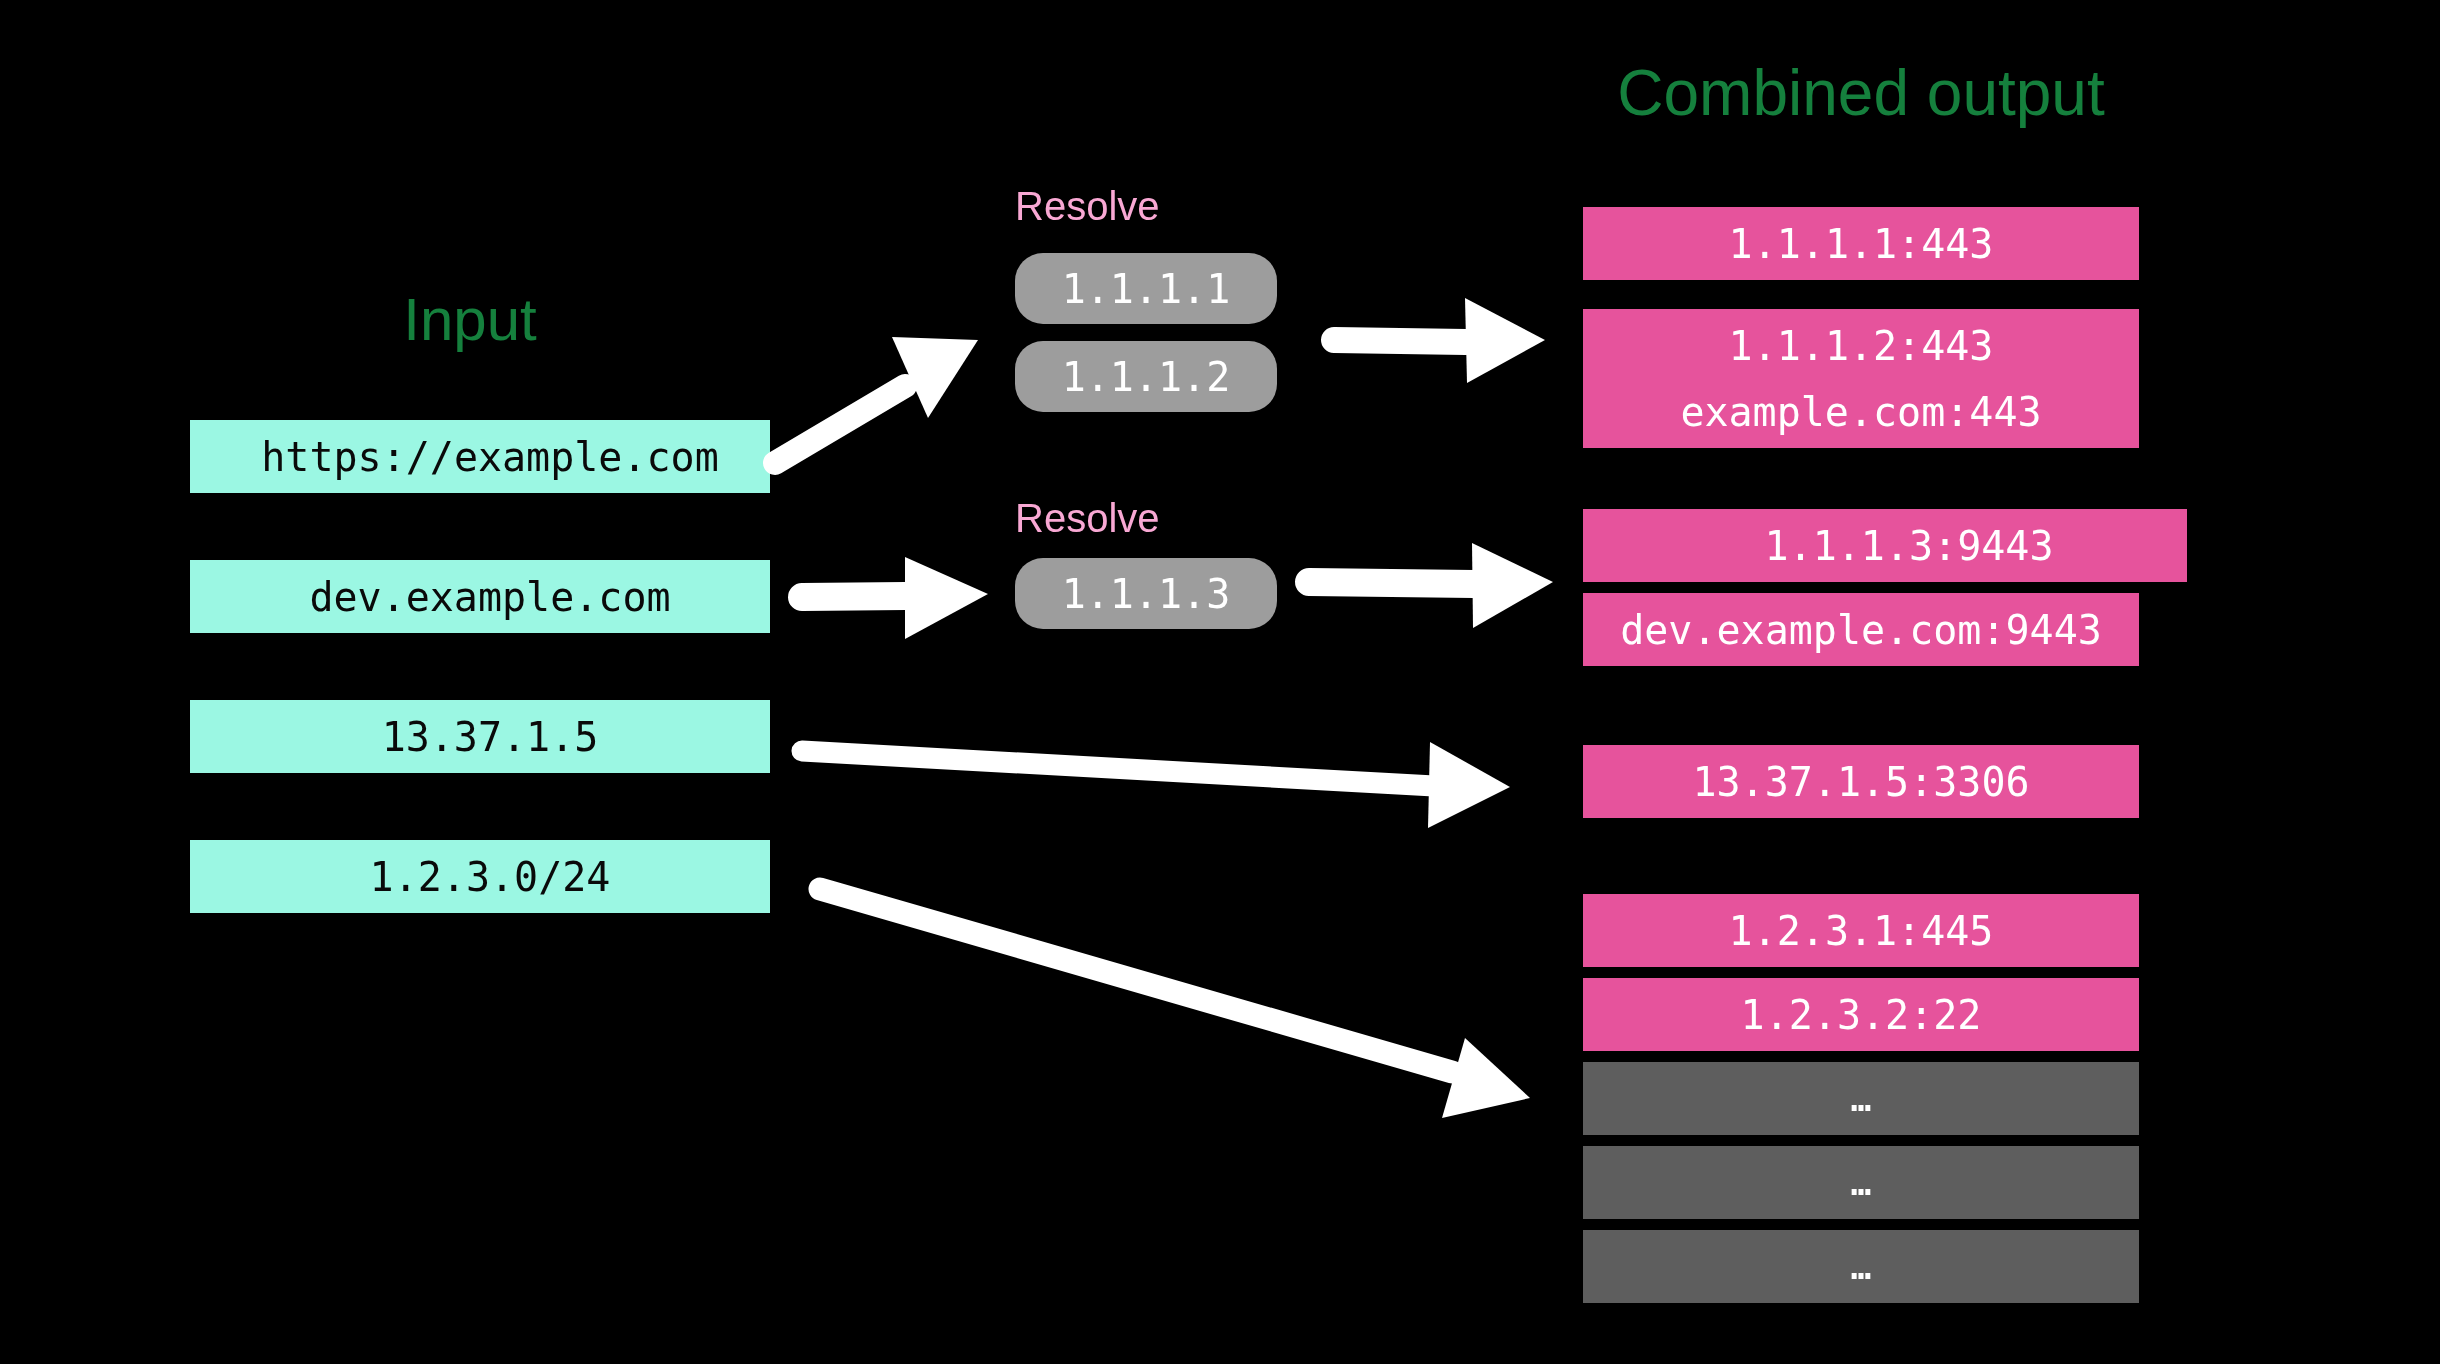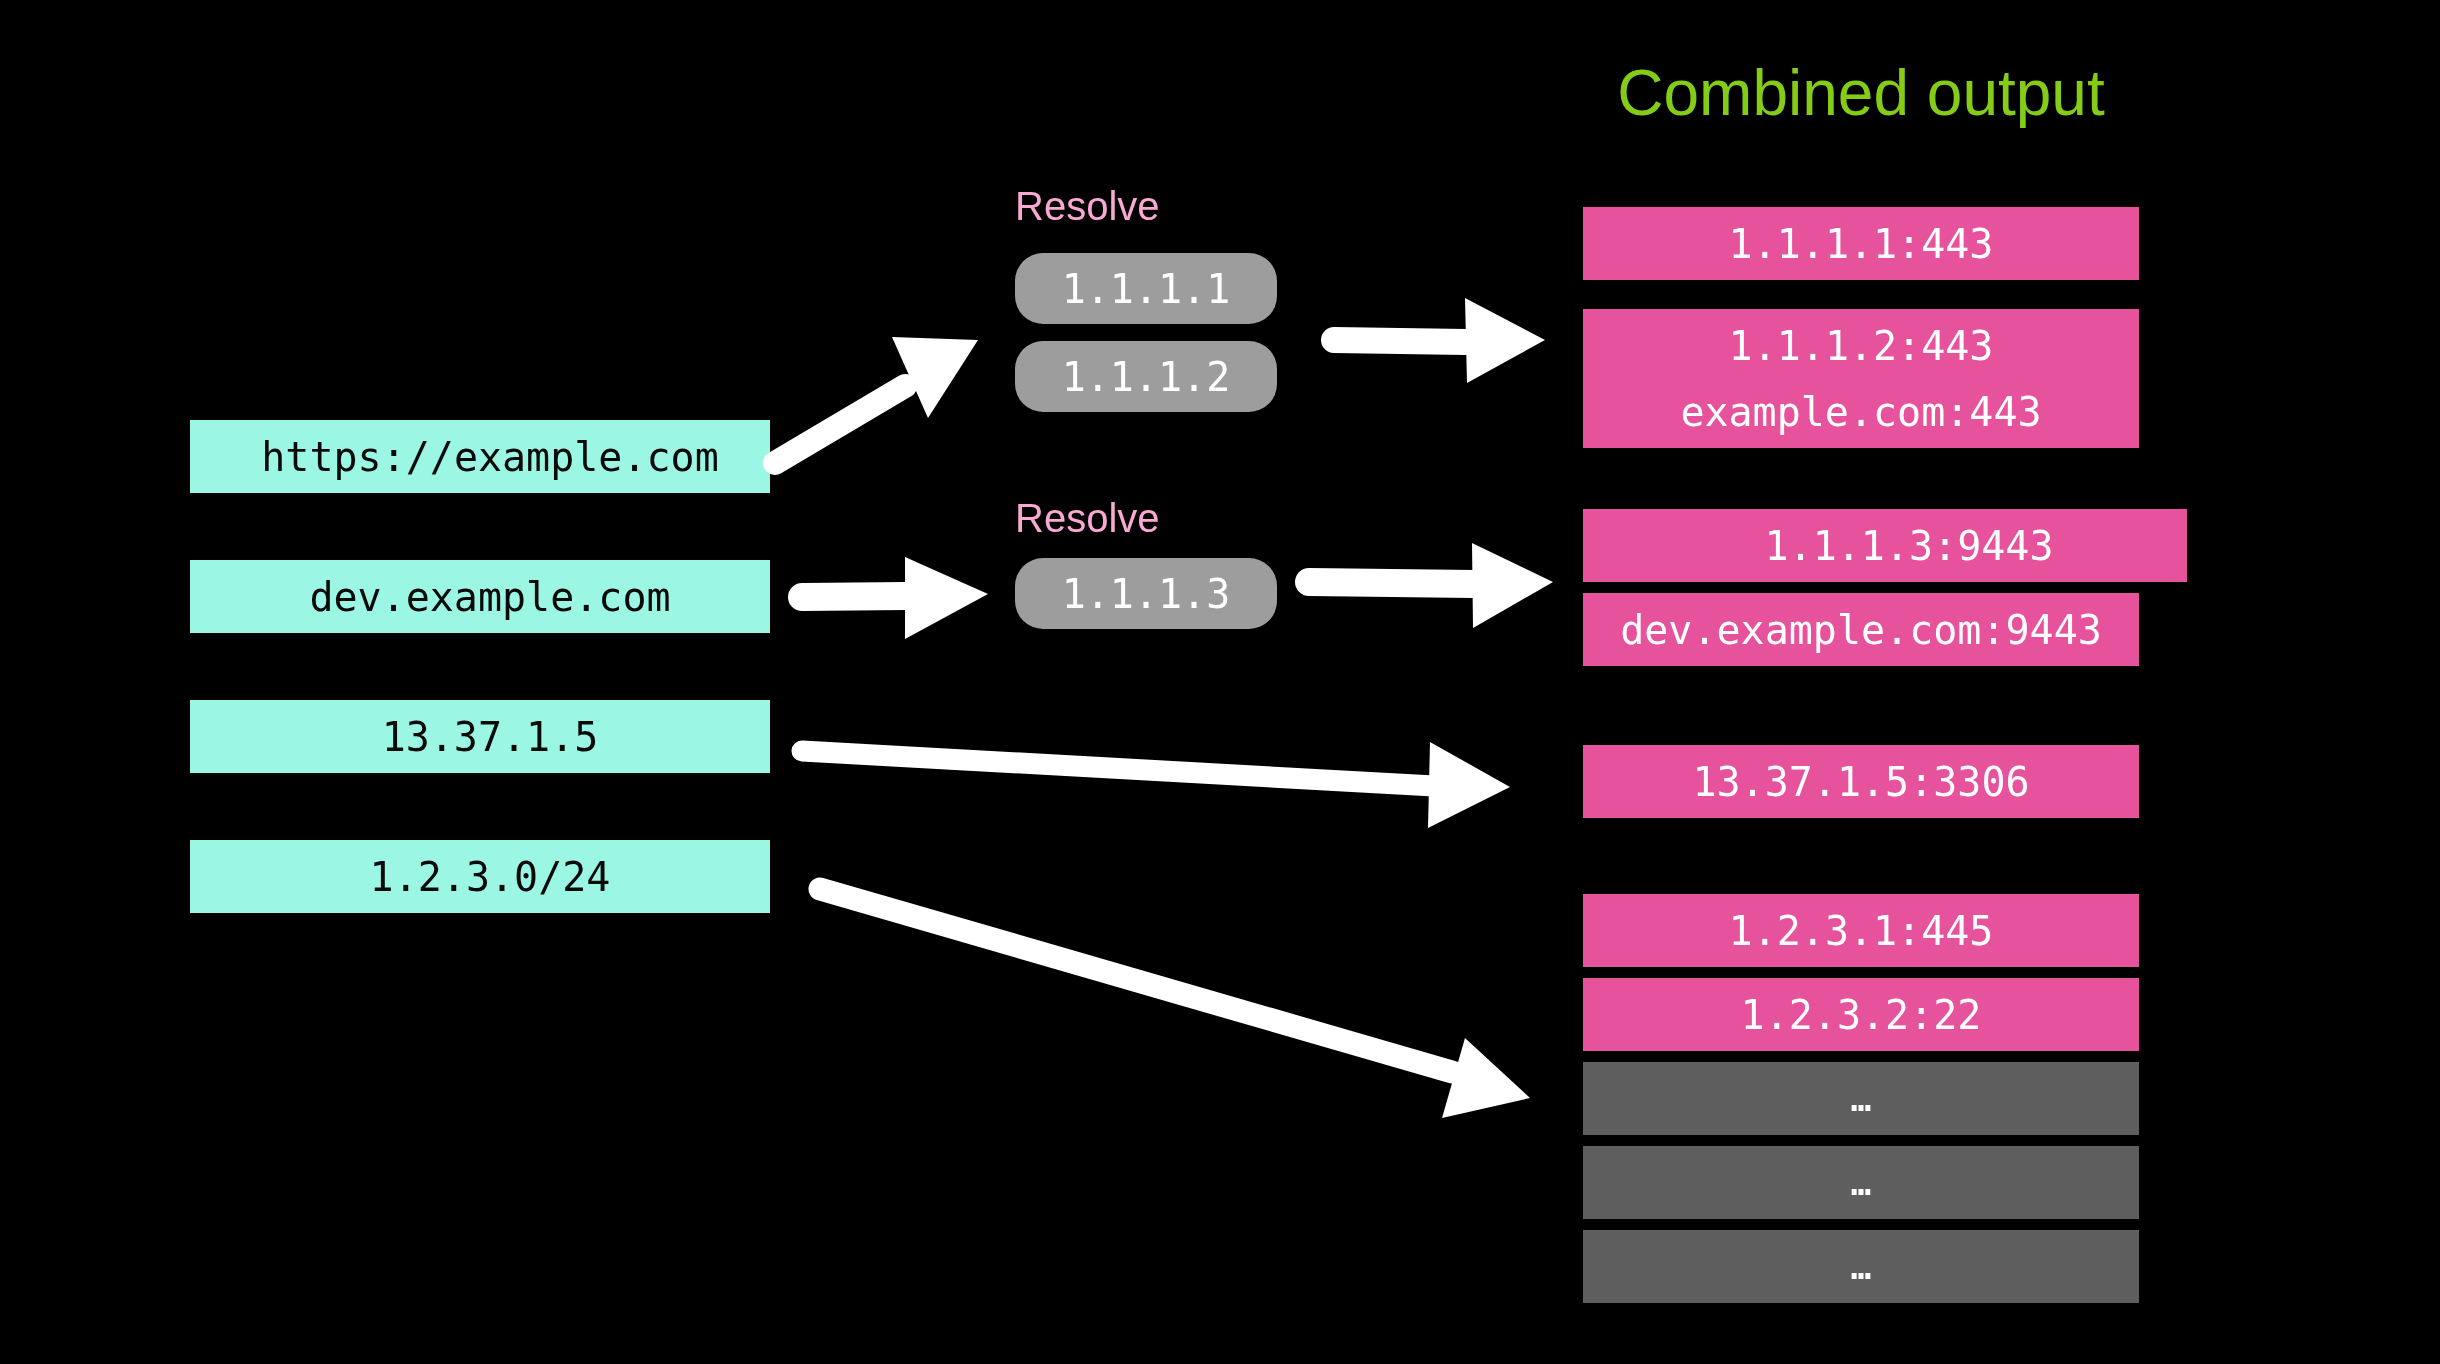--- a/index.html
+++ b/index.html
@@ -5,21 +5,21 @@
   html,body{margin:0;padding:0;background:#000;}
   #canvas{
     position:relative;
     width:2440px;height:1364px;
     background:#000;
     overflow:hidden;
     font-family:"Liberation Sans", sans-serif;
   }
   .heading{
     position:absolute;
-    color:#84cc16;
+    color:#15803d;
     text-align:center;
     white-space:nowrap;
   }
   #input-heading{left:190px;top:288px;width:560px;font-size:60px;line-height:64px;}
   #combined-heading{left:1583px;top:58px;width:556px;font-size:64px;line-height:70px;}
   .resolve-label{
     position:absolute;left:1015px;width:262px;
     color:#f9a8d4;font-size:40px;line-height:48px;text-align:left;
   }
   #resolve-label-1{top:182px;}
@@ -43,20 +43,21 @@
   .output-row{left:1583px;width:556px;height:73px;color:#fff;}
   .output-row.result{background:#E6539C;}
   .output-row.more{background:#5E5E5E;font-size:34px;font-weight:bold;}
   #arrows{position:absolute;left:0;top:0;pointer-events:none;}
 </style>
 </head>
 <body>
 
 <div id="canvas">
 
+  <div class="heading" id="input-heading">Input</div>
   <div class="heading" id="combined-heading">Combined output</div>
 
   <div class="resolve-label" id="resolve-label-1">Resolve</div>
   <div class="resolve-label" id="resolve-label-2">Resolve</div>
 
   <div id="input-col">
       <div class="row input-row" style="top: 420px;">https://example.com</div>
       <div class="row input-row" style="top: 560px;">dev.example.com</div>
       <div class="row input-row" style="top: 700px;">13.37.1.5</div>
       <div class="row input-row" style="top: 840px;">1.2.3.0/24</div>

